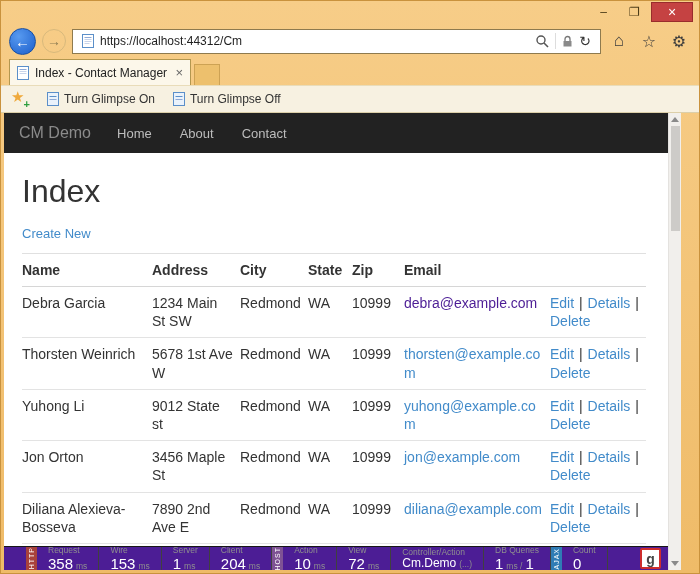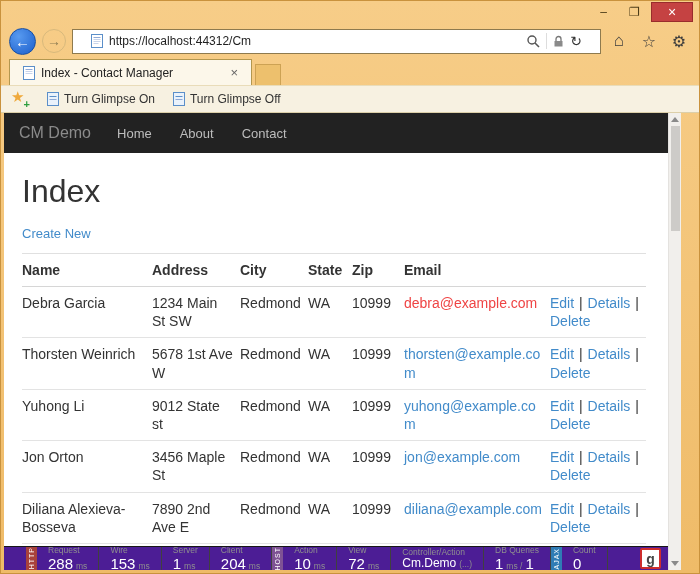--- a/index.html
+++ b/index.html
@@ -15,30 +15,30 @@
              color: #4d3c18; font-size: 12px; }
   .win-btn.close { width: 42px; background: #c54242; border: 1px solid #992c2c; color: #fff; font-size: 14px; }
 
   
   .toolbar { height: 33px; flex: none; display: flex; align-items: center; padding: 0 8px 3px 8px; gap: 6px; }
   .nav-btn { border-radius: 50%; display: flex; align-items: center; justify-content: center; flex: none; }
   .back { width: 27px; height: 27px; background: radial-gradient(circle at 35% 30%, #579af0, #1c5ecb);
           border: 1px solid #17folder4; border: 1px solid #174fa4; color: #fff; font-size: 15px; font-weight: bold; }
   .fwd  { width: 24px; height: 24px; border: 1px solid #d8b97c; color: #8f7d53; font-size: 14px; }
   .addressbar { flex: 1; height: 25px; background: #fff; border: 1px solid #8e7a4e; display: flex;
-                align-items: center; padding: 0 18px; gap: 6px; font-size: 12px; min-width: 0; }
+                align-items: center; padding: 0 9px; gap: 6px; font-size: 12px; min-width: 0; }
   .url { flex: 1; color: #1f1f1f; white-space: nowrap; overflow: hidden; }
   .ab-divider { width: 1px; height: 16px; background: #ddd; flex: none; }
   .refresh { font-size: 14px; color: #333; flex: none; }
   .tool-ic { width: 24px; text-align: center; font-size: 16px; color: #3d3d3d; flex: none; }
 
   
   .tabrow { height: 26px; flex: none; display: flex; align-items: flex-end; padding-left: 8px; }
-  .tab { width: 243px; height: 26px; background: #fcf7ea; border: 1px solid #b3974f; border-bottom: none;
-         display: flex; align-items: center; gap: 6px; padding: 0 13px; font-size: 12px; color: #222; }
+  .tab { width: 182px; height: 26px; background: #fcf7ea; border: 1px solid #b3974f; border-bottom: none;
+         display: flex; align-items: center; gap: 6px; padding: 0 7px; font-size: 12px; color: #222; }
   .tab-title { flex: 1; white-space: nowrap; overflow: hidden; }
   .tab-close { color: #666; font-size: 13px; }
   .tab-stub { width: 26px; height: 21px; background: #edc06d; border: 1px solid #cda254; border-bottom: none; margin-left: 3px; }
 
   
   .favbar { height: 28px; flex: none; background: #f7f1e1; border-top: 1px solid #e9dcb9;
             border-bottom: 1px solid #dccfa9; display: flex; align-items: center; padding: 0 10px;
             gap: 18px; font-size: 12px; color: #333; }
   .fav-star { position: relative; width: 18px; height: 16px; flex: none; }
   .fav-star .star { position: absolute; top: -3px; left: 0; color: #efა43c; color: #efa93c; font-size: 15px; }
@@ -59,21 +59,21 @@
   .main { flex: 1; padding: 14px 22px 0 18px; overflow: hidden; }
   .page-title { font-size: 32px; font-weight: 400; color: #333; margin: 6px 0 14px; }
   a { text-decoration: none; color: #428bca; }
   .create { font-size: 13px; display: inline-block; margin-bottom: 2px; }
 
   table { width: 100%; border-collapse: collapse; margin-top: 10px; font-size: 14px; color: #333;
           border-top: 1px solid #e0e0e0; table-layout: fixed; }
   th { text-align: left; font-weight: bold; padding: 8px 6px 8px 0; border-bottom: 1px solid #d6d6d6; }
   td { padding: 7px 6px 7px 0; border-bottom: 1px solid #e3e3e3; vertical-align: top; line-height: 1.3;
        overflow-wrap: break-word; }
-  .visited { color: #ef4444; }
+  .visited { color: #4c1d95; }
   .sep { color: #333; margin: 0 1px; }
 
   
   .glimpse { height: 24px; flex: none; background: #4c1d95; border-top: 1px solid #171717;
              display: flex; align-items: stretch; padding-left: 22px; overflow: hidden; }
   .gsec { display: flex; align-items: stretch; }
   .gtag { width: 11px; display: flex; align-items: center; justify-content: center; flex: none; }
   .gtag span { writing-mode: vertical-rl; transform: rotate(180deg); font-size: 7px; color: #fff;
                letter-spacing: 1px; line-height: 1; }
   .sec-http .gtag { background: #a8423c; }
@@ -319,21 +319,21 @@
       </div>
 
       <div class="glimpse">
         <div class="gsec sec-http">
           <div class="gtag">
               <span>HTTP</span>
             </div>
           <div class="gmetric">
             <div class="glabel">Request</div>
             <div class="gval">
-                <span class="num">288</span>
+                <span class="num">358</span>
                 <span class="unit">ms</span>
               </div>
           </div>
           <div class="gmetric">
             <div class="glabel">Wire</div>
             <div class="gval">
                 <span class="num">153</span>
                 <span class="unit">ms</span>
               </div>
           </div>

